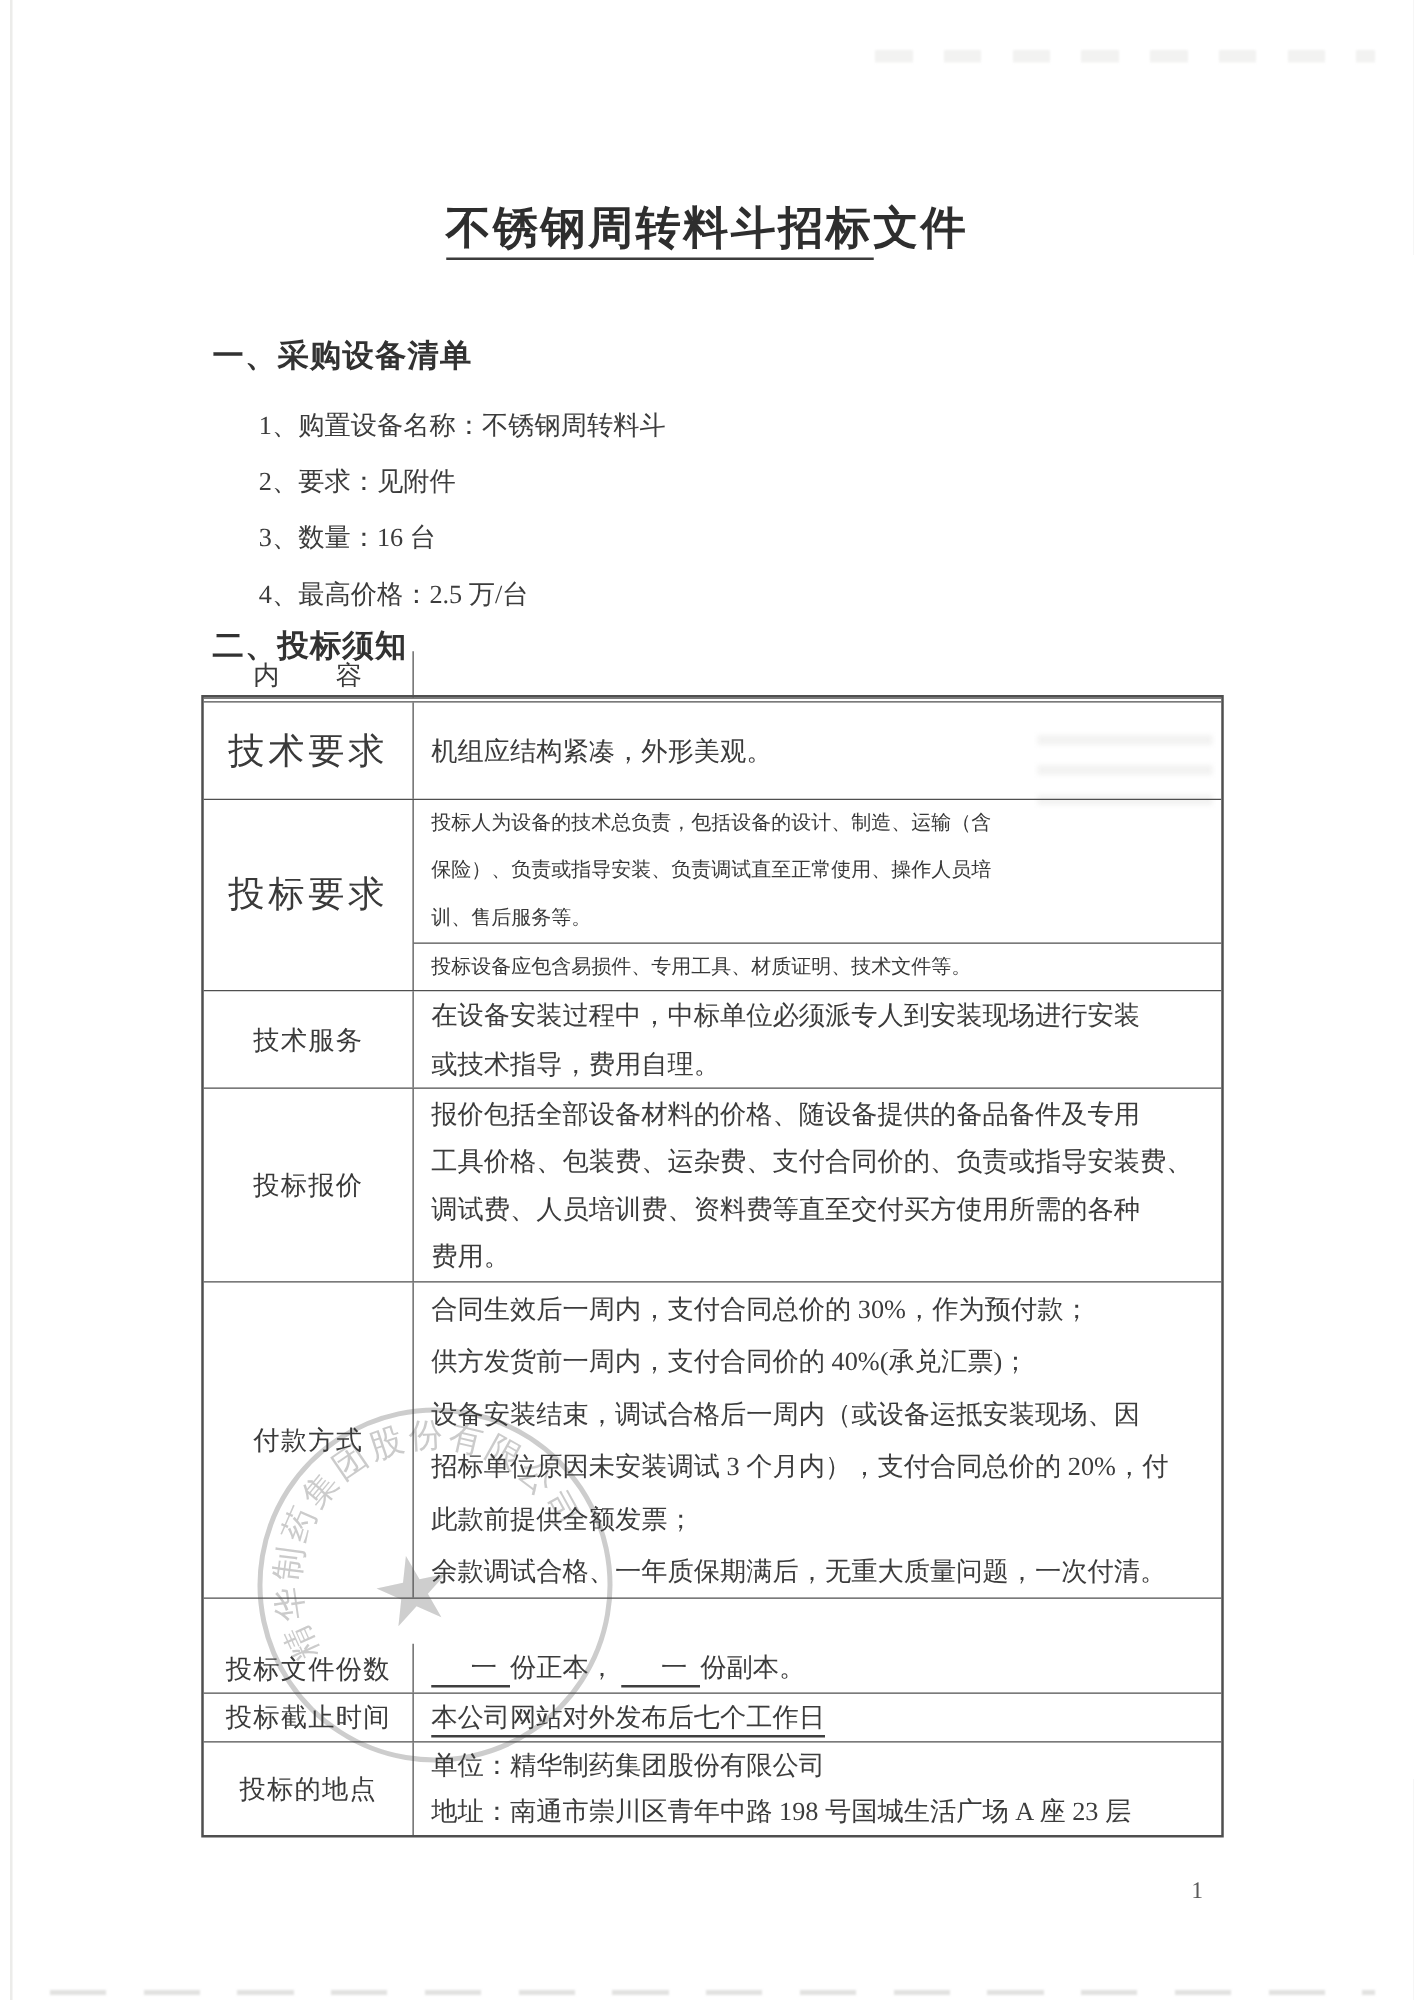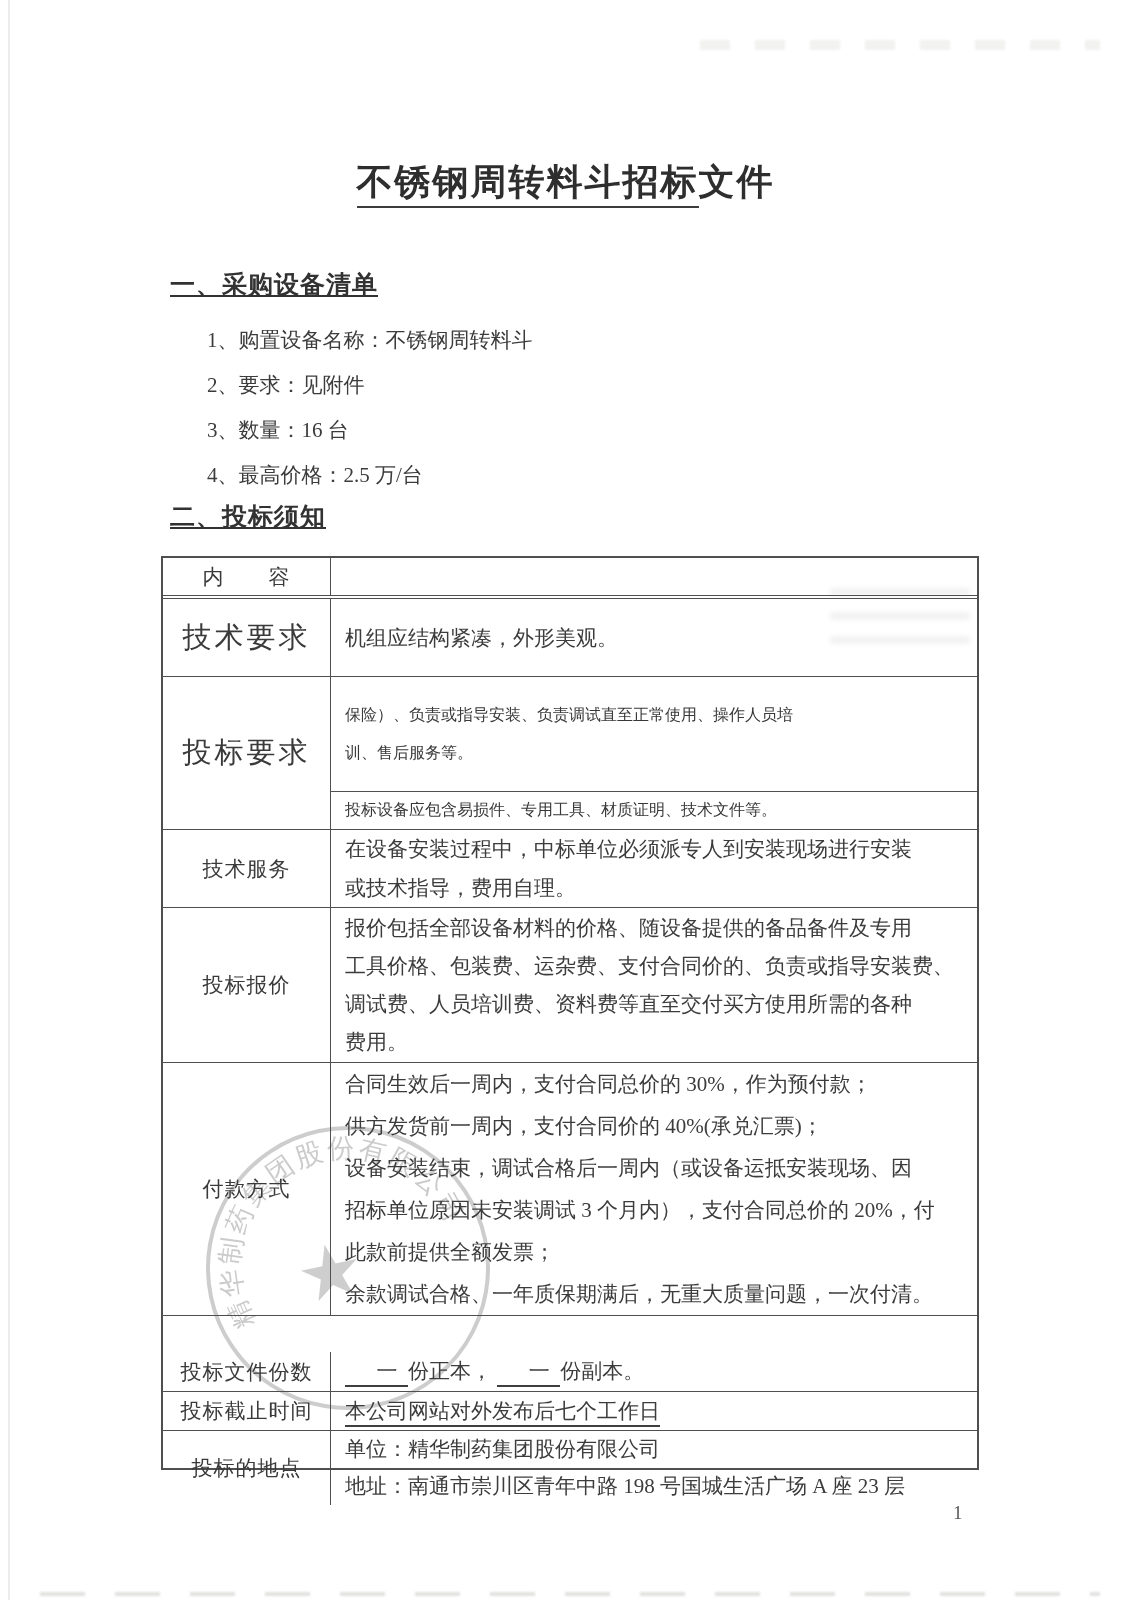--- a/index.html
+++ b/index.html
@@ -13,31 +13,32 @@
   }
   .page-edge{position:absolute;left:8px;top:0;width:2px;height:1600px;background:#ececea;}
   
   .doc-title{
     position:absolute;top:158px;left:0;width:100%;
     text-align:center;font-size:36px;font-weight:bold;color:#2e2e2e;
     letter-spacing:2px;white-space:nowrap;
   }
   .doc-title .u{border-bottom:2px solid #3c3c3c;padding-bottom:4px;}
   
-  .sec-heading{position:absolute;left:170px;font-size:25px;font-weight:bold;color:#323232;letter-spacing:1px;text-decoration:underline;}
+  .sec-heading{position:absolute;left:170px;font-size:25px;font-weight:bold;color:#323232;letter-spacing:1px;}
   #sec1-heading{top:268px;}
   #sec2-heading{top:500px;}
   .item-list{position:absolute;left:207px;top:318px;font-size:21px;color:#3c3c3c;}
   .item-list div{line-height:45px;height:45px;}
   
   .bid-table{
     position:absolute;left:161px;top:556px;width:818px;height:914px;
     border:2px solid #4f4f4f;box-sizing:border-box;
     display:flex;flex-direction:column;
     background:transparent;
+    justify-content:flex-end;
   }
   .t-row{display:flex;box-sizing:border-box;border-bottom:1px solid #4f4f4f;flex-shrink:0;}
   .t-row:last-child{border-bottom:none;}
   .t-row.header{height:41px;border-bottom:4px double #4f4f4f;}
   .label-cell{
     width:168px;flex:0 0 168px;border-right:1px solid #4f4f4f;box-sizing:border-box;
     display:flex;align-items:center;justify-content:center;
     font-size:21px;color:#3a3a3a;text-align:center;letter-spacing:1px;
   }
   .label-cell.big{font-size:29px;letter-spacing:3px;}
@@ -113,20 +114,21 @@
       <div class="label-cell big">技术要求</div>
       <div class="content-cell lines">
           <div>机组应结构紧凑，外形美观。</div>
         </div>
     </div>
 
     <div class="t-row" style="height:153px;">
       <div class="label-cell big">投标要求</div>
       <div class="sub-split">
         <div class="sub-a lines lh38">
+            <div>投标人为设备的技术总负责，包括设备的设计、制造、运输（含</div>
             <div>保险）、负责或指导安装、负责调试直至正常使用、操作人员培</div>
             <div>训、售后服务等。</div>
           </div>
         <div class="sub-b">
           <div>投标设备应包含易损件、专用工具、材质证明、技术文件等。</div>
         </div>
       </div>
     </div>
 
     <div class="t-row" style="height:78px;">

